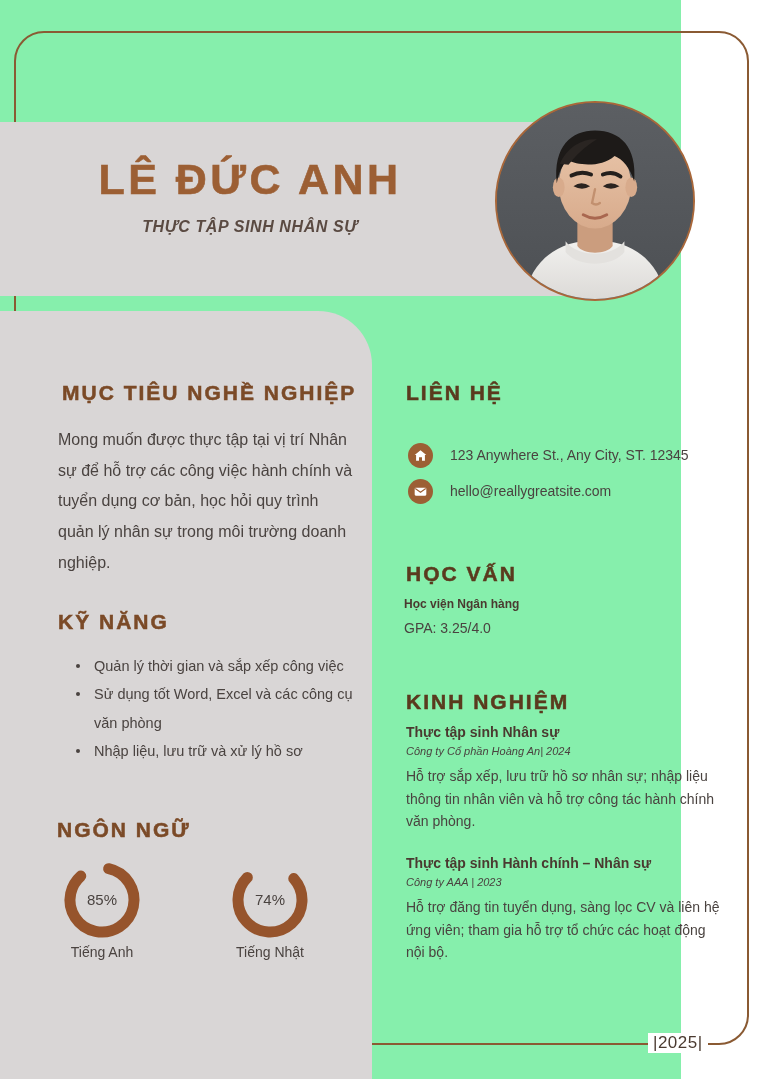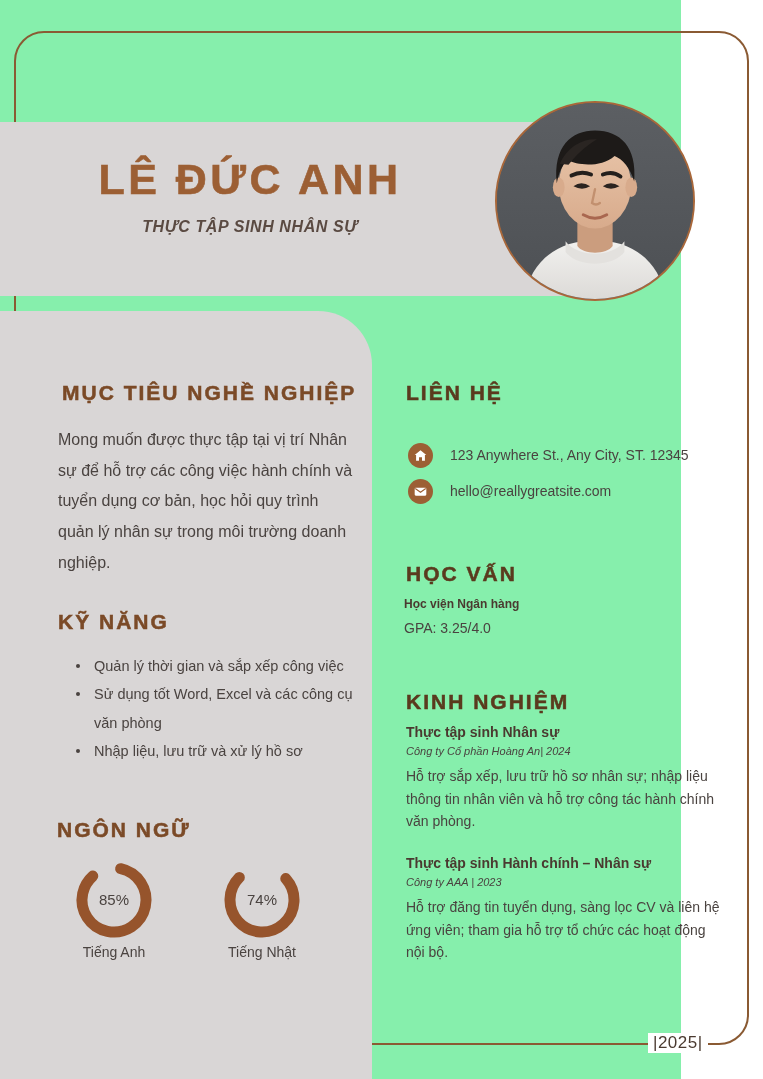--- a/index.html
+++ b/index.html
@@ -114,24 +114,24 @@
     position: absolute;
     left: 2px; top: 12px;
     width: 4px; height: 4px;
     border-radius: 50%;
     background: #4a4340;
   }
 
   .lang-title { position: absolute; left: 57px; top: 818px; }
   .rings {
     position: absolute;
-    left: 62px; top: 858px;
+    left: 50px; top: 858px;
     width: 300px;
     display: flex;
-    gap: 44px;
+    gap: 64px;
   }
   .ring-item { width: 104px; text-align: center; }
   .ring-svg { display: block; margin: 0 auto; }
   .ring-pct {
     font-size: 15px;
     fill: #4a4340;
     text-anchor: middle;
     font-family: "Liberation Sans", sans-serif;
   }
   .ring-label {

